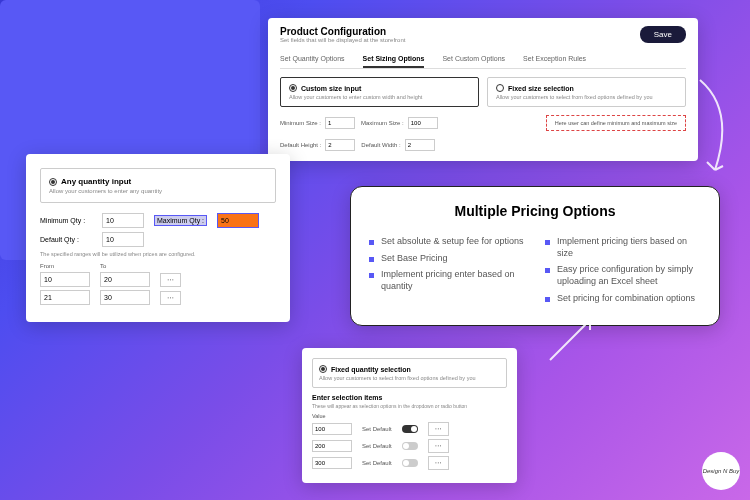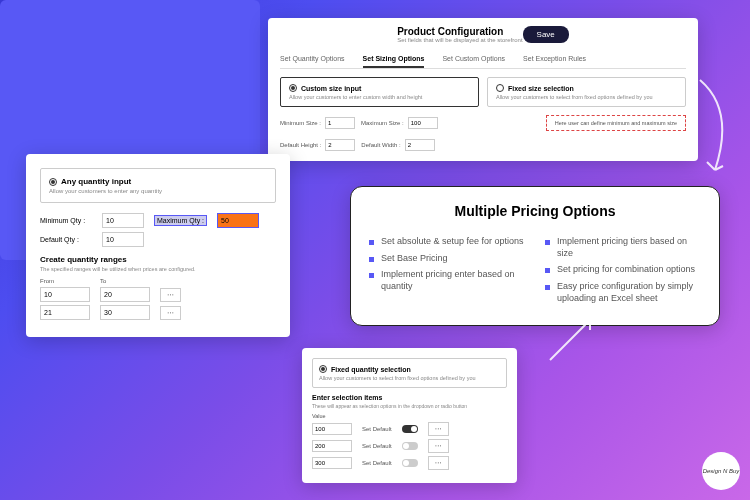--- a/index.html
+++ b/index.html
@@ -1,21 +1,21 @@
 <!DOCTYPE html>
 <html><head>
 <meta charset="utf-8">
 <style>
 *{margin:0;padding:0;box-sizing:border-box;font-family:Arial,sans-serif}
 body{width:750px;height:500px;background:linear-gradient(135deg,#3838d4 0%,#4d4df0 25%,#7a4de8 50%,#a855e8 75%,#c968e8 100%);position:relative;overflow:hidden}
 .panel{position:absolute;background:#fff;border-radius:4px;box-shadow:0 4px 20px rgba(0,0,0,0.2)}
 
 
 .config-panel{top:18px;left:268px;width:430px;padding:8px 12px 10px}
-.config-header{display:flex;justify-content:center;align-items:center;padding-bottom:4px}
+.config-header{display:flex;justify-content:space-between;align-items:center;padding-bottom:4px}
 .config-title{font-size:10px;font-weight:bold}
 .config-sub{font-size:6px;color:#888}
 .save-btn{background:#1a1a3a;color:#fff;border:none;padding:4px 14px;font-size:8px;border-radius:8px;cursor:pointer}
 .tabs{display:flex;gap:18px;border-bottom:1px solid #ddd;margin:4px 0 8px;font-size:7px}
 .tab{padding:4px 0;color:#666;cursor:pointer}
 .tab.active{color:#000;border-bottom:2px solid #333;font-weight:bold}
 .size-row{display:flex;gap:8px}
 .opt-box{border:1px solid #ccc;padding:6px 8px;flex:1;border-radius:2px}
 .opt-box.sel{border-color:#333}
 .radio-row{display:flex;align-items:center;gap:4px;font-size:7px;font-weight:bold}
@@ -147,21 +147,20 @@
   <div class="qty-row">
     <span class="qty-lbl">Minimum Qty :</span>
       <input class="qty-inp" value="10" style="">
     <span class="qty-lbl" style="background:#cce;border:1px solid #5858f5;padding:1px 2px">Maximum Qty :</span>
       <input class="qty-inp hl" value="50" style="">
   </div>
   <div class="qty-row">
     <span class="qty-lbl">Default Qty :</span>
       <input class="qty-inp" value="10" style="">
   </div>
-  <div class="qheading">Create quantity ranges</div>
   <div class="qnote">The specified ranges will be utilized when prices are configured.</div>
   <div class="rng-hdr">
       <span>From</span>
       <span>To</span>
     </div>
   <div class="rng-row">
     <input class="rng-inp" value="10" style="">
     <input class="rng-inp" value="20" style="">
     <span class="dots">⋯</span>
   </div>
@@ -175,22 +174,22 @@
 <div class="panel pricing-card">
   <div class="pricing-title">Multiple Pricing Options</div>
   <div class="pricing-cols">
     <ul>
       <li>Set absolute &amp; setup fee for options</li>
       <li>Set Base Pricing</li>
       <li>Implement pricing enter based on quantity</li>
     </ul>
     <ul>
       <li>Implement pricing tiers based on size</li>
+      <li>Easy price configuration by simply uploading an Excel sheet</li>
       <li>Set pricing for combination options</li>
-      <li>Easy price configuration by simply uploading an Excel sheet</li>
     </ul>
   </div>
 </div>
 
 <div class="panel fixed-panel">
   <div class="fx-box">
     <div class="radio-row">
         <span class="radio on"></span>
         <span class="fx-title">Fixed quantity selection</span>
       </div>

